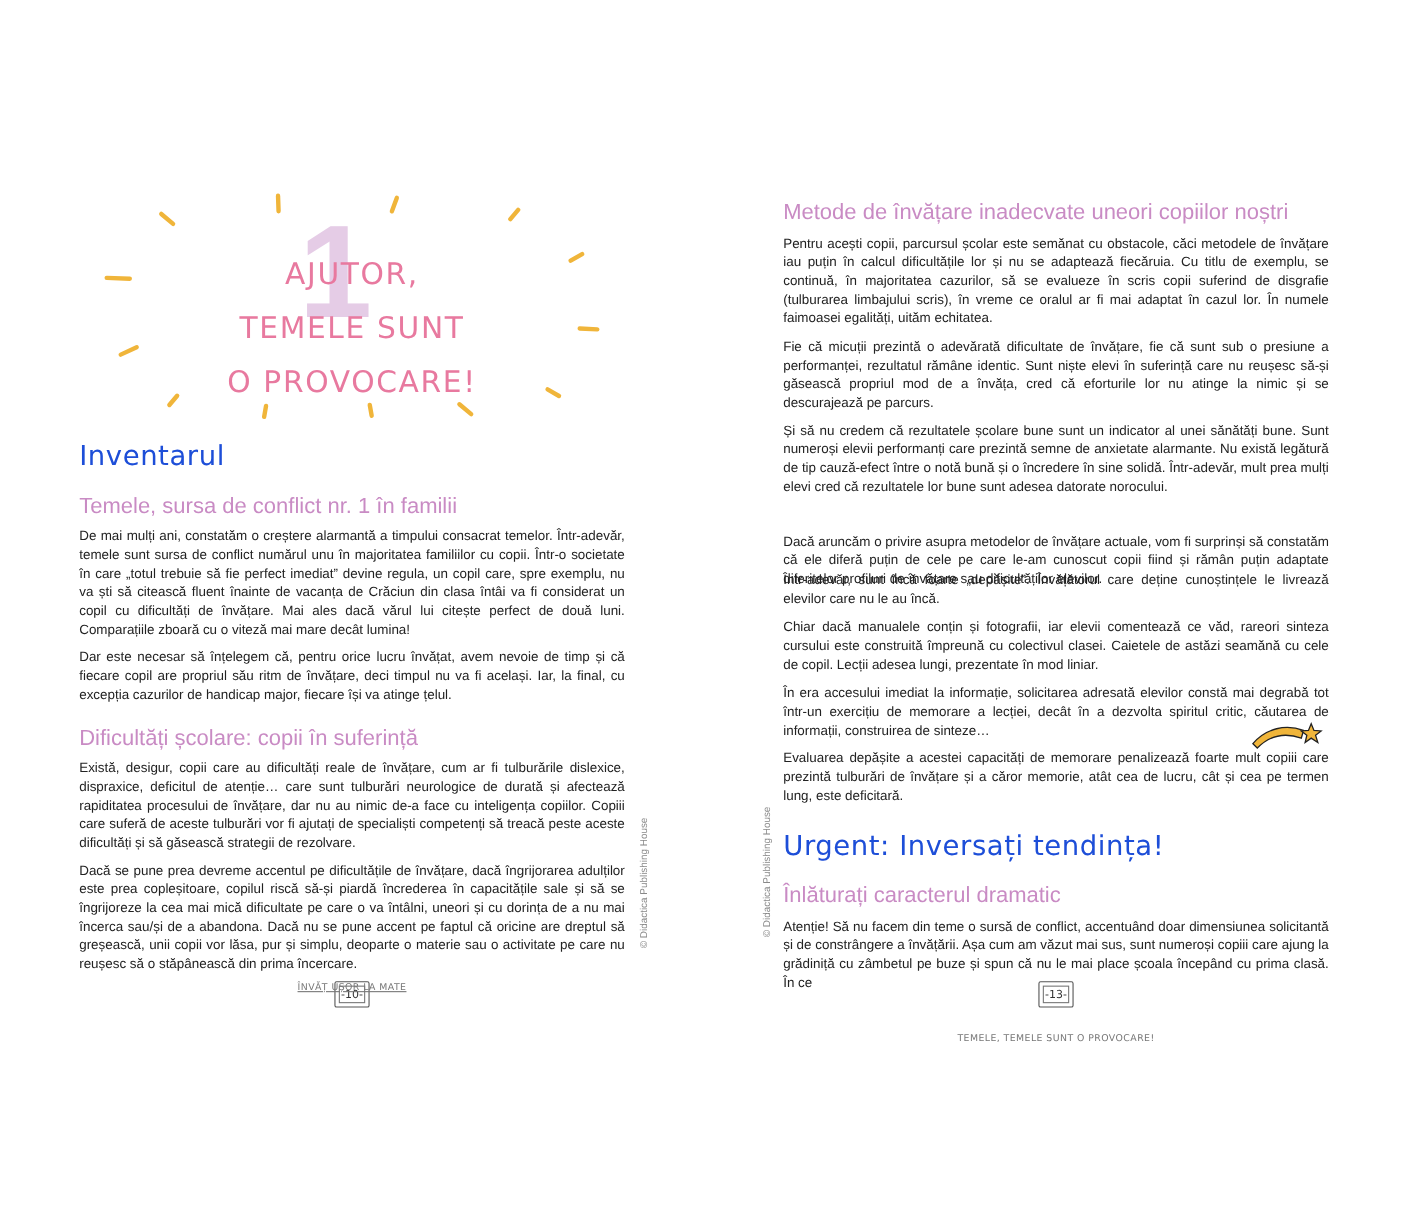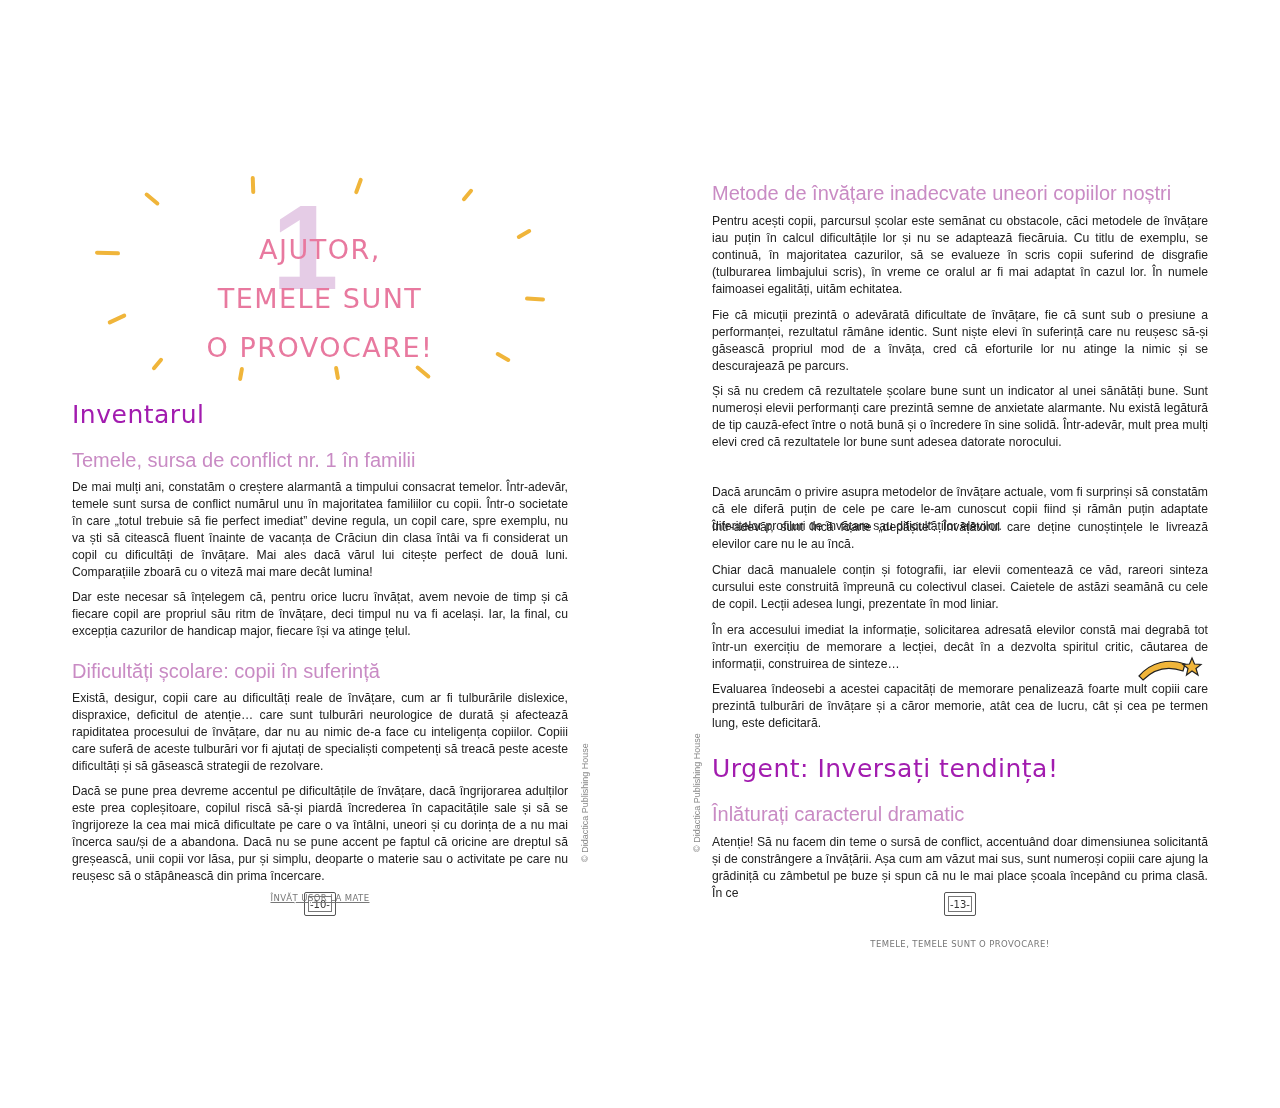--- a/index.html
+++ b/index.html
@@ -18,21 +18,21 @@
     }
     .chapter-title {
       position: absolute; left: 0; top: 55px; width: 480px; text-align: center;
       font-family: "DejaVu Sans", sans-serif; font-size: 27px; line-height: 49px;
       color: #e8799f; letter-spacing: 1.5px;
     }
     .ray { position: absolute; background: #f0b53a; border-radius: 3px; height: 4px; }
 
     .h1 {
       position: absolute; font-family: "DejaVu Sans", sans-serif; font-size: 25px;
-      color: #a21caf; letter-spacing: 0.5px;
+      color: #1d4ed8; letter-spacing: 0.5px;
     }
     .h2 {
       position: absolute; font-family: "Liberation Sans", sans-serif; font-size: 20px;
       color: #c98bc4;
     }
     .para {
       position: absolute; font-family: "Liberation Sans", sans-serif; font-size: 12.2px;
       line-height: 17px; text-align: justify; color: #222;
     }
 
@@ -116,21 +116,21 @@
   <div class="copyright" style="left:52px;top:852px;">© Didactica Publishing House</div>
 
   <div class="h2" style="left:72px;top:182px;">Metode de învățare inadecvate uneori copiilor noștri</div>
   <p class="para" style="left:72px;top:213px;width:496px;">Pentru acești copii, parcursul școlar este semănat cu obstacole, căci metodele de învățare iau puțin în calcul dificultățile lor și nu se adaptează fiecăruia. Cu titlu de exemplu, se continuă, în majoritatea cazurilor, să se evalueze în scris copii suferind de disgrafie (tulburarea limbajului scris), în vreme ce oralul ar fi mai adaptat în cazul lor. În numele faimoasei egalități, uităm echitatea.</p>
   <p class="para" style="left:72px;top:307px;width:496px;">Fie că micuții prezintă o adevărată dificultate de învățare, fie că sunt sub o presiune a performanței, rezultatul rămâne identic. Sunt niște elevi în suferință care nu reușesc să-și găsească propriul mod de a învăța, cred că eforturile lor nu atinge la nimic și se descurajează pe parcurs.</p>
   <p class="para" style="left:72px;top:383px;width:496px;">Și să nu credem că rezultatele școlare bune sunt un indicator al unei sănătăți bune. Sunt numeroși elevii performanți care prezintă semne de anxietate alarmante. Nu există legătură de tip cauză-efect între o notă bună și o încredere în sine solidă. Într-adevăr, mult prea mulți elevi cred că rezultatele lor bune sunt adesea datorate norocului.</p>
   <p class="para" style="left:72px;top:484px;width:496px;">Dacă aruncăm o privire asupra metodelor de învățare actuale, vom fi surprinși să constatăm că ele diferă puțin de cele pe care le-am cunoscut copii fiind și rămân puțin adaptate diferitelor profiluri de învățare sau dificultăților elevilor.</p>
   <p class="para" style="left:72px;top:519px;width:496px;">Într-adevăr, sunt încă foarte „depășite”. Învățătorul care deține cunoștințele le livrează elevilor care nu le au încă.</p>
   <p class="para" style="left:72px;top:562px;width:496px;">Chiar dacă manualele conțin și fotografii, iar elevii comentează ce văd, rareori sinteza cursului este construită împreună cu colectivul clasei. Caietele de astăzi seamănă cu cele de copil. Lecții adesea lungi, prezentate în mod liniar.</p>
   <p class="para" style="left:72px;top:622px;width:496px;">În era accesului imediat la informație, solicitarea adresată elevilor constă mai degrabă tot într-un exercițiu de memorare a lecției, decât în a dezvolta spiritul critic, căutarea de informații, construirea de sinteze…</p>
-  <p class="para" style="left:72px;top:681px;width:496px;">Evaluarea îndeosebi a acestei capacități de memorare penalizează foarte mult copiii care prezintă tulburări de învățare și a căror memorie, atât cea de lucru, cât și cea pe termen lung, este deficitară.</p>
+  <p class="para" style="left:72px;top:681px;width:496px;">Evaluarea depășite a acestei capacități de memorare penalizează foarte mult copiii care prezintă tulburări de învățare și a căror memorie, atât cea de lucru, cât și cea pe termen lung, este deficitară.</p>
 
   <div class="h1" style="left:72px;top:754px;">Urgent: Inversați tendința!</div>
   <div class="h2" style="left:72px;top:803px;">Înlăturați caracterul dramatic</div>
   <p class="para" style="left:72px;top:834px;width:496px;">Atenție! Să nu facem din teme o sursă de conflict, accentuând doar dimensiunea solicitantă și de constrângere a învățării. Așa cum am văzut mai sus, sunt numeroși copiii care ajung la grădiniță cu zâmbetul pe buze și spun că nu le mai place școala începând cu prima clasă. În ce</p>
 
   <div class="frame-icon" style="left:302px;top:892px;">
     <svg class="frame-hook" viewBox="0 0 14 12">
         <path d="M1 11 L7 2 L13 11" stroke="#555" stroke-width="1.3" fill="none"></path>
         <circle cx="7" cy="2" r="1.5" fill="#555"></circle>
       </svg>

